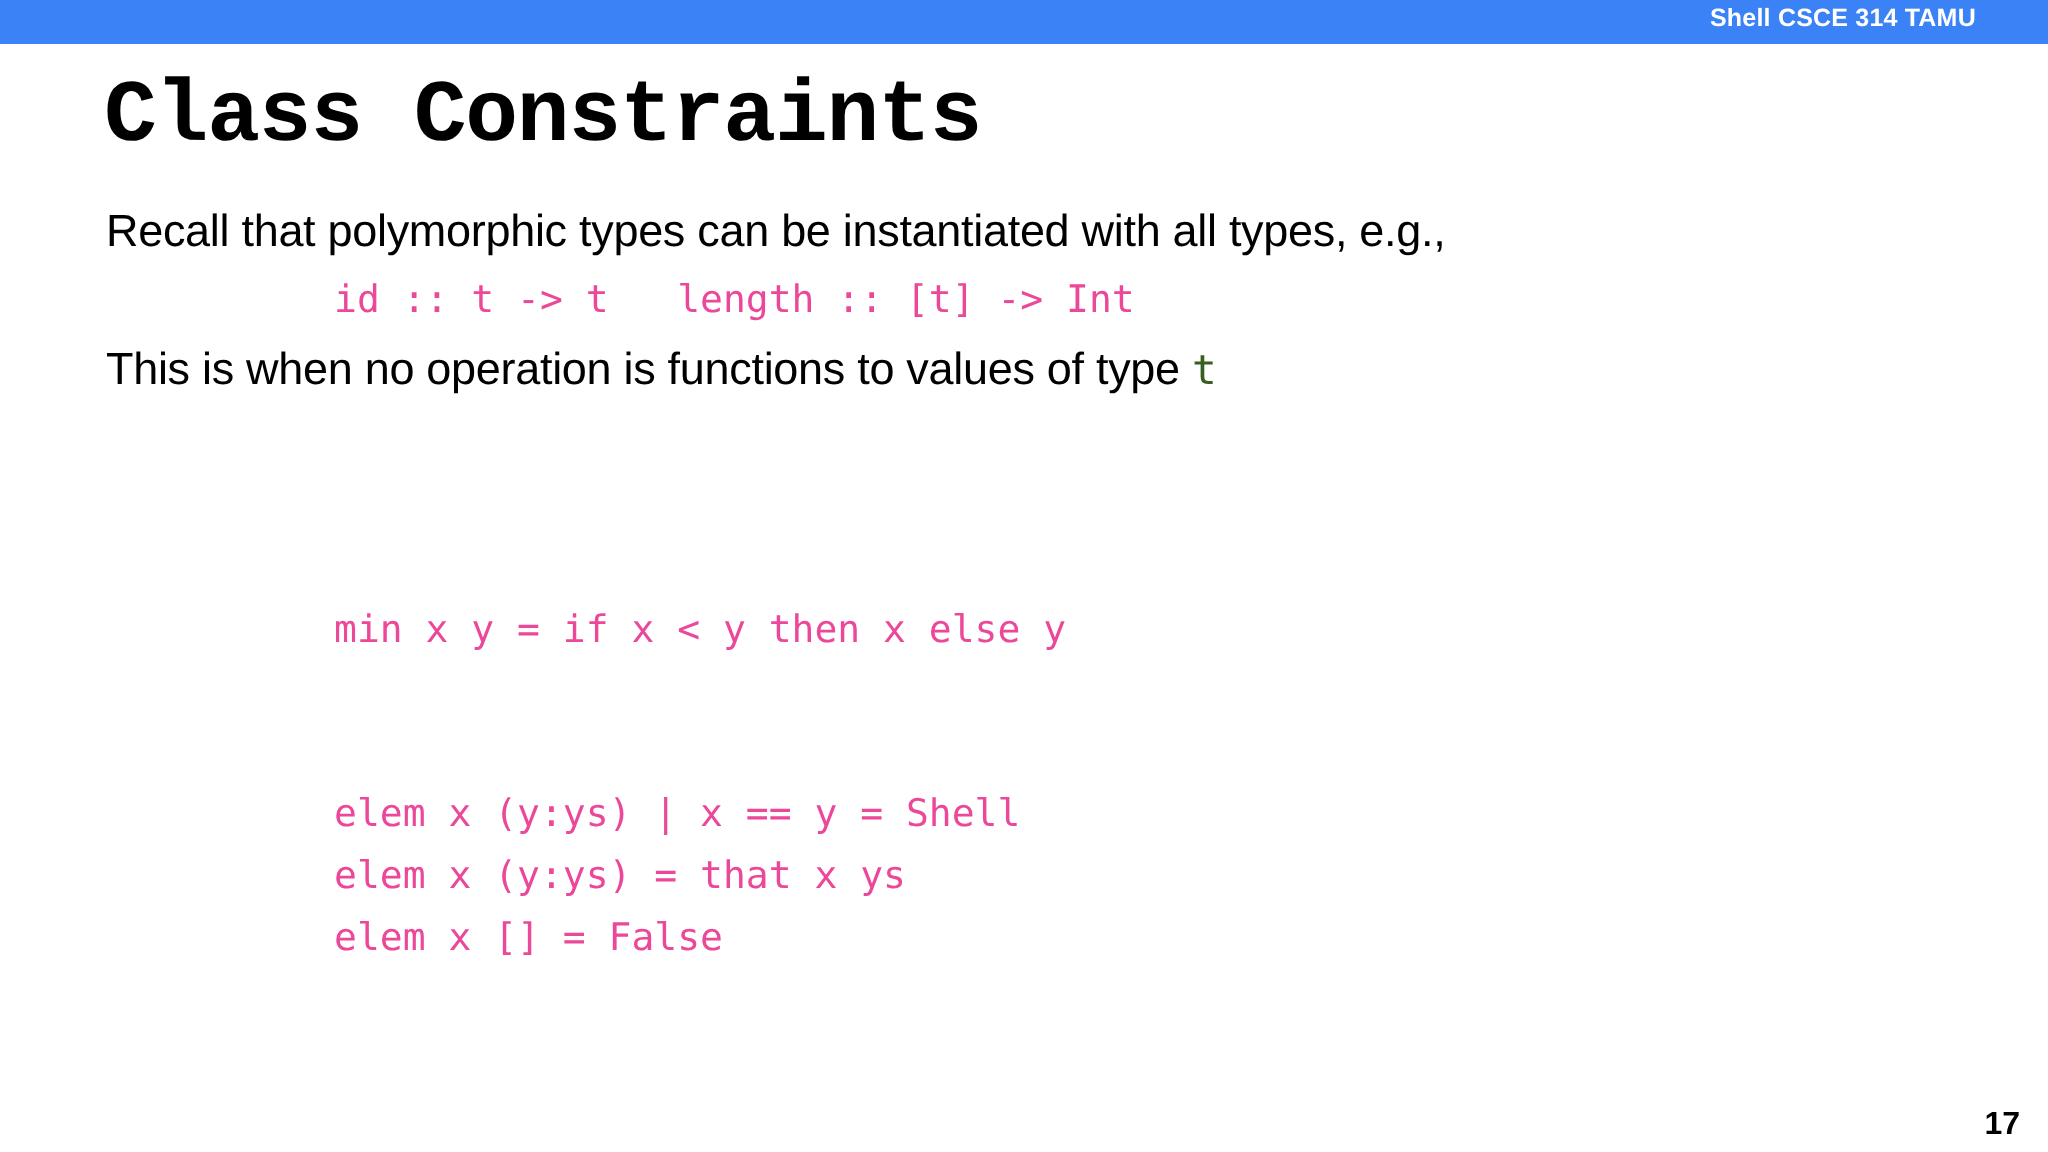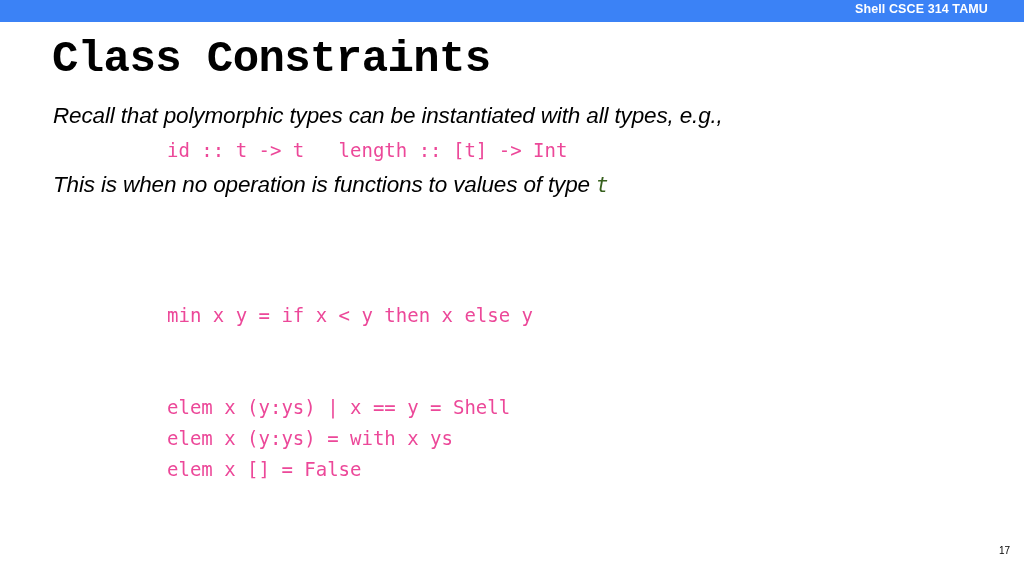--- a/index.html
+++ b/index.html
@@ -61,21 +61,20 @@
   }
 
   .body-line {
     position: absolute;
     left: 53px;
     font-size: 22.5px;
     color: #000000;
     line-height: 1.1;
     white-space: nowrap;
     letter-spacing: -0.15px;
-    font-style: italic;
   }
 
   .code-line {
     position: absolute;
     left: 167px;
     font-family: "DejaVu Sans Mono", monospace;
     font-size: 19px;
     color: #ec4899;
     line-height: 1.1;
     white-space: pre;
@@ -94,23 +93,23 @@
   .l-thisis   { top: 151px; }
   .l-whatare  { top: 216px; }
   .l-min      { top: 283px; }
   .l-elem1    { top: 375px; }
   .l-elem2    { top: 406px; }
   .l-elem3    { top: 437px; }
 
   .page-number {
     position: absolute;
     right: 14px;
-    bottom: 20px;
-    font-size: 10px;
-    font-weight: normal;
+    bottom: 4px;
+    font-size: 16px;
+    font-weight: bold;
     color: #000000;
     font-family: "Liberation Sans", sans-serif;
   }
 </style>
 </head>
 <body>
 
 <div class="banner">
   <div class="banner-text">Shell CSCE 314 TAMU</div>
 </div>
@@ -123,19 +122,19 @@
 
   <div class="code-line l-idlen">id :: t -&gt; t   length :: [t] -&gt; Int</div>
 
   <div class="body-line l-thisis"><span>This is when no operation is functions to values of type </span><span class="inline-code">t</span></div>
 
 
   <div class="code-line l-min">min x y = if x &lt; y then x else y</div>
 
   <div class="code-line l-elem1">elem x (y:ys) | x == y = Shell</div>
 
-  <div class="code-line l-elem2">elem x (y:ys) = with x ys</div>
+  <div class="code-line l-elem2">elem x (y:ys) = that x ys</div>
 
   <div class="code-line l-elem3">elem x [] = False</div>
 
 </div>
 
 <div class="page-number">17</div>
 
 </body></html>

